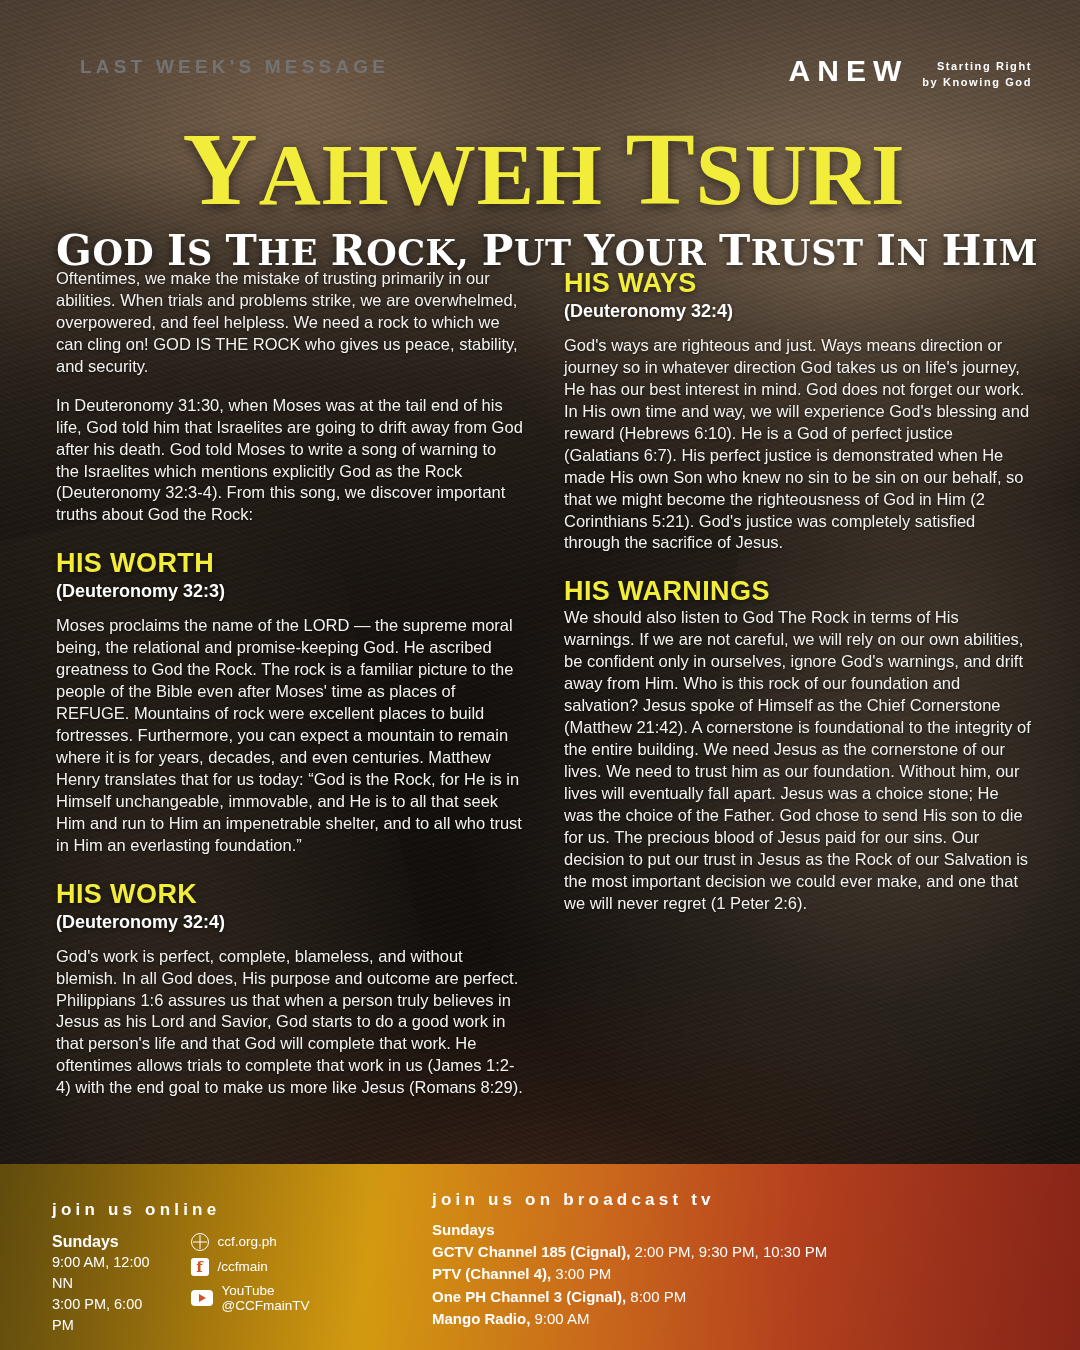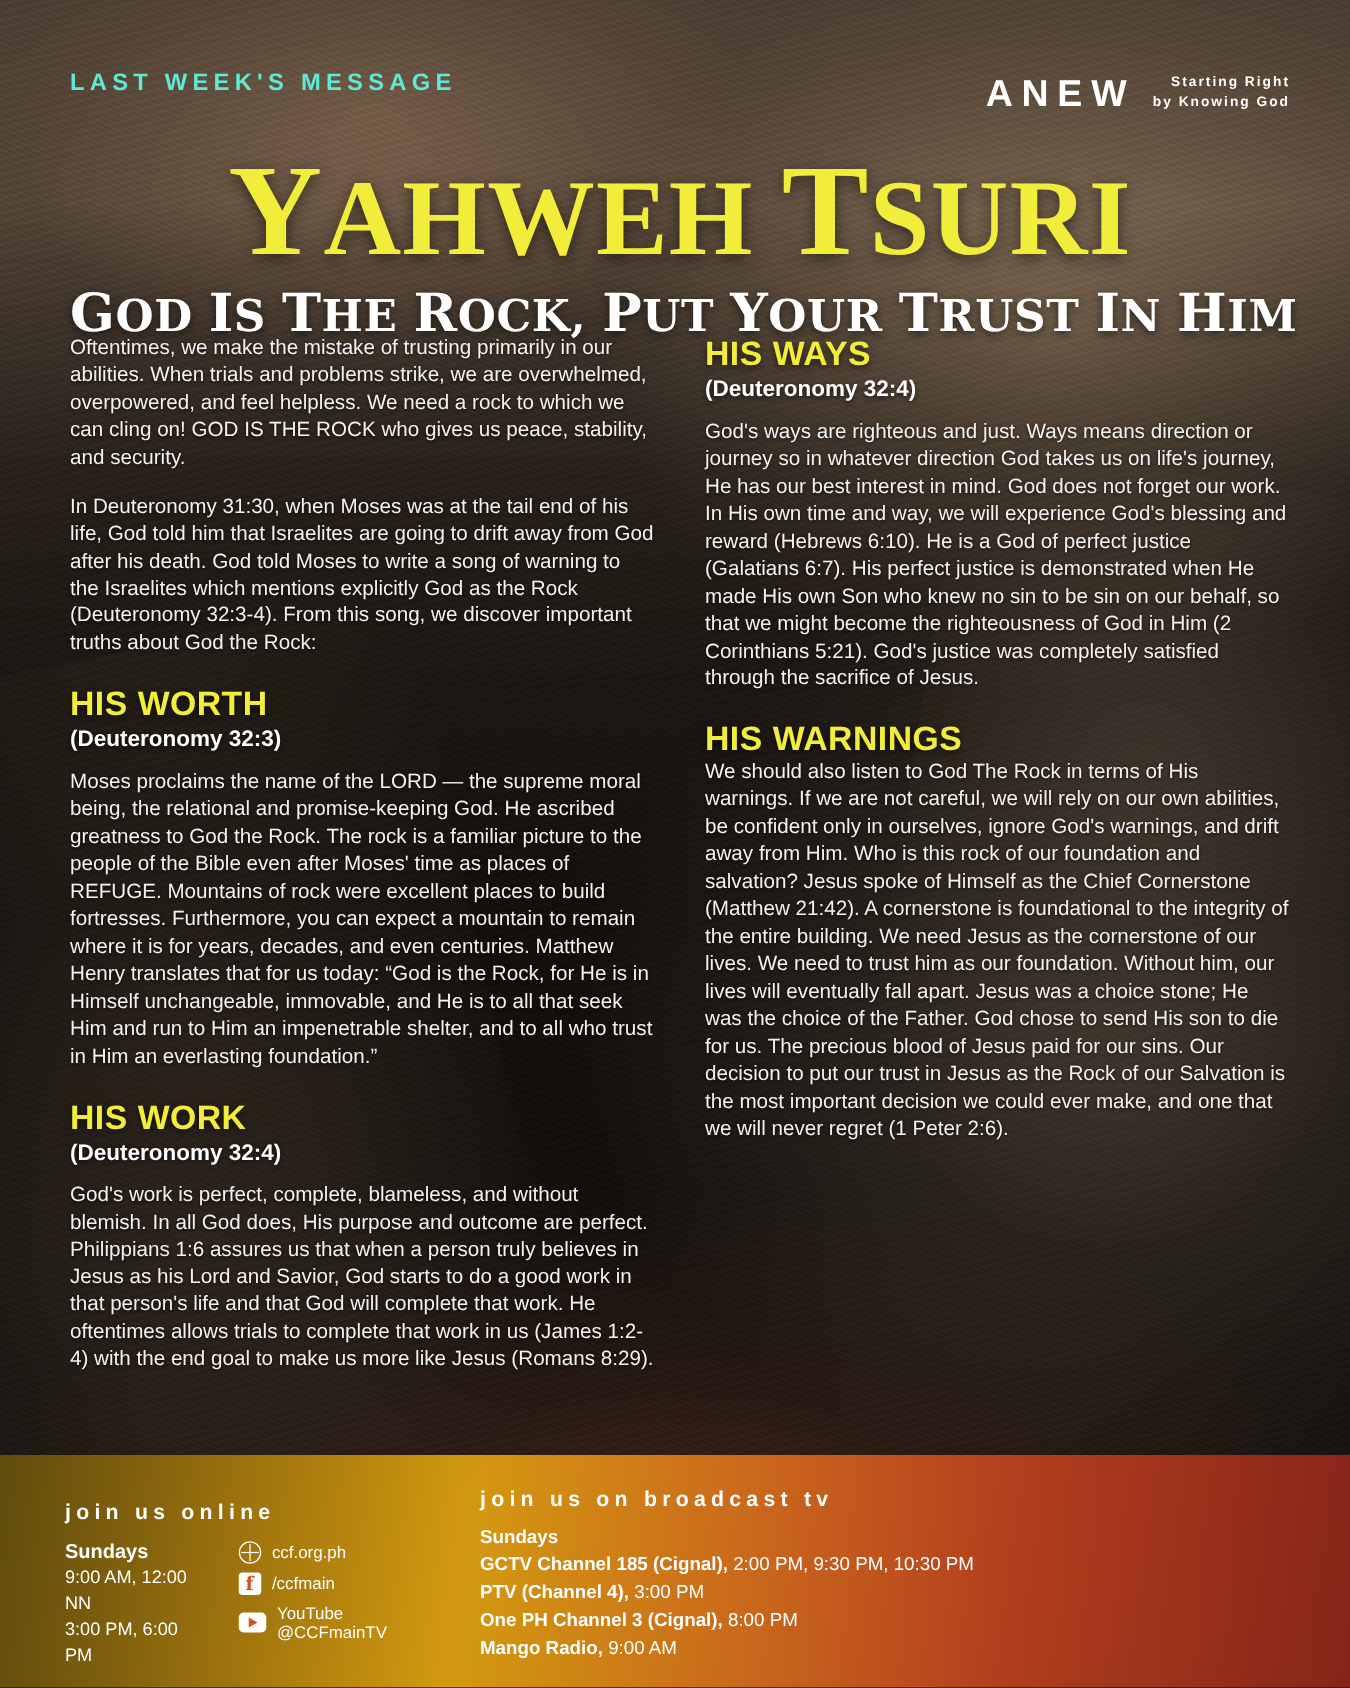--- a/index.html
+++ b/index.html
@@ -62,24 +62,25 @@
     position: absolute;
     left: 56px; right: 48px; top: 56px;
     display: flex;
     align-items: flex-start;
     justify-content: space-between;
   }
   .kicker {
     font-size: 19px;
     font-weight: 700;
     letter-spacing: 4.2px;
-    color: #5eead4;
+    color: #737373;
     text-transform: uppercase;
-  }
-  .brand-wrap { display: flex; align-items: flex-end; gap: 14px; margin-left: 47px; }
+    margin-left: 24px;
+  }
+  .brand-wrap { display: flex; align-items: flex-start; gap: 14px; margin-left: 47px; }
   .brand {
     font-size: 30px;
     font-weight: 700;
     letter-spacing: 7px;
     color: #ffffff;
     line-height: 1;
   }
   .brand-tag {
     font-size: 11px;
     font-weight: 700;
@@ -248,21 +249,21 @@
     background: #ffffff; border-radius: 4px;
     width: 22px; height: 16px;
     position: relative;
   }
   .ic-yt::after {
     content: ""; position: absolute; left: 8px; top: 4px;
     border-left: 7px solid #d2521f;
     border-top: 4px solid transparent;
     border-bottom: 4px solid transparent;
   }
-  .bc-block { flex: 1 1 auto; margin-top: 6px; }
+  .bc-block { flex: 1 1 auto; margin-top: 6px; margin-left: 48px; }
   .bc-title {
     font-size: 17px; font-weight: 700; letter-spacing: 4.2px;
     color: #ffffff; margin-bottom: 9px; text-transform: lowercase;
   }
   .bc-line { font-size: 15px; color: #ffffff; line-height: 1.48; }
   .bc-line b { font-weight: 700; }
 </style>
 </head>
 <body>
 

